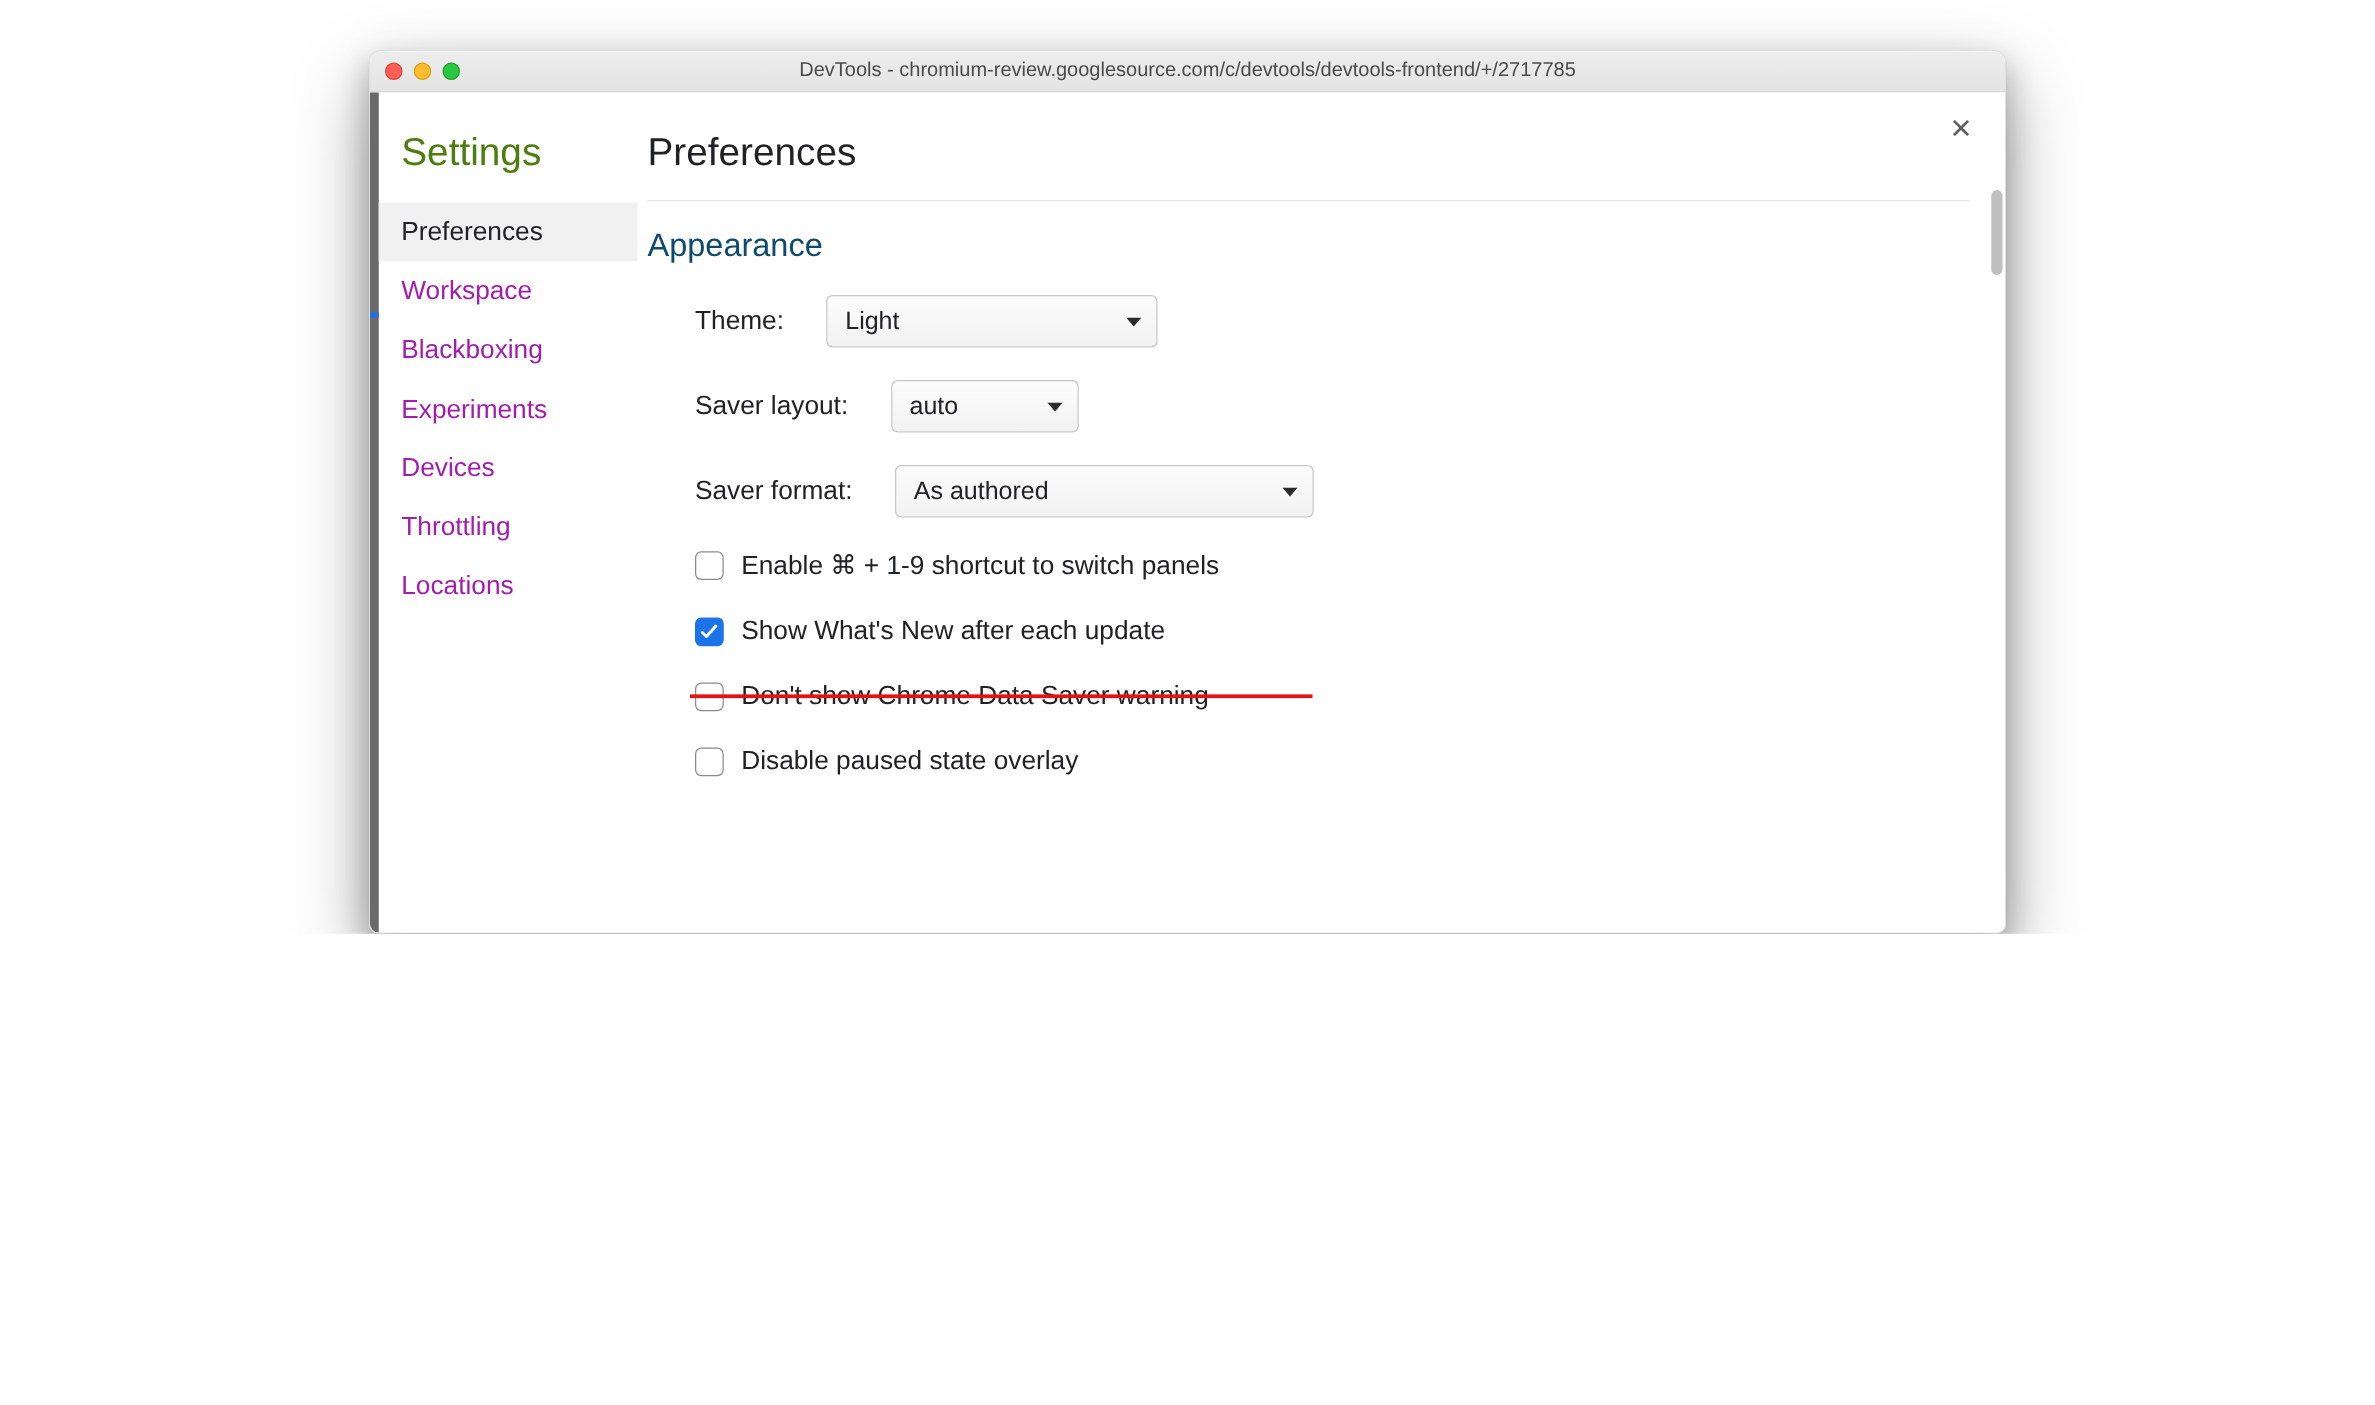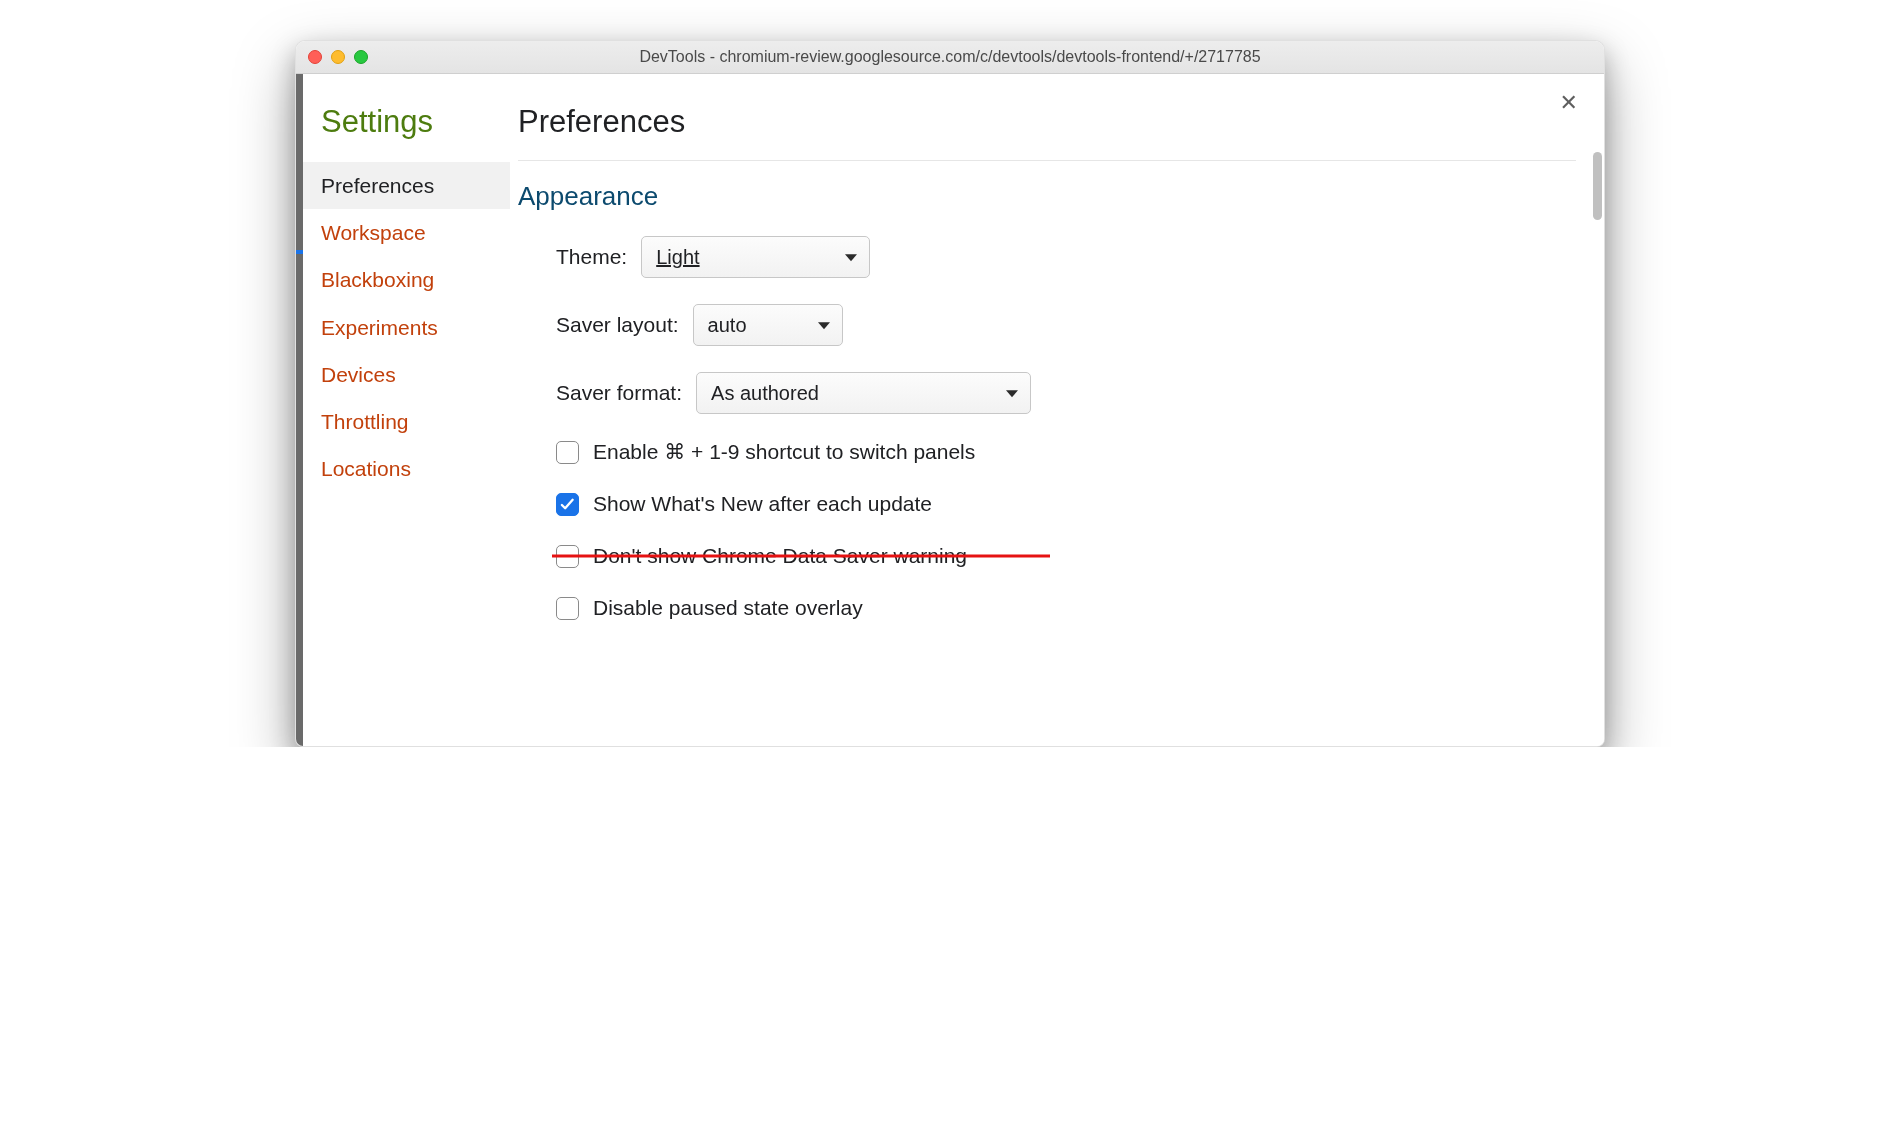--- a/index.html
+++ b/index.html
@@ -81,21 +81,21 @@
       background: #1a73e8;
     }
     .sidebar-title {
       font-size: 31px;
       color: #4d7c0f;
       padding: 0 0 22px 18px;
       font-weight: 400;
     }
     .sidebar-item {
       font-size: 21px;
-      color: #c2410c;
+      color: #a21caf;
       padding: 11px 0 11px 18px;
       cursor: pointer;
       line-height: 1.2;
     }
     .sidebar-item.active {
       background: #f1f1f1;
       color: #202124;
       border-radius: 0;
     }
     .main {
@@ -124,21 +124,21 @@
     .section-title {
       font-size: 26px;
       color: #0c4a6e;
       font-weight: 400;
       margin-bottom: 24px;
     }
     .field-row {
       display: flex;
       align-items: center;
       margin: 0 0 26px 38px;
-      gap: 14px;
+      gap: 34px;
     }
     .field-label {
       font-size: 21px;
       color: #202124;
     }
     .select {
       position: relative;
       border: 1px solid #c7c7c7;
       border-radius: 5px;
       background: linear-gradient(#fcfcfc, #f2f2f2);
@@ -153,21 +153,21 @@
     .select-caret {
       position: absolute;
       right: 12px;
       top: 50%;
       transform: translateY(-40%);
       width: 0; height: 0;
       border-left: 6px solid transparent;
       border-right: 6px solid transparent;
       border-top: 7px solid #2b2b2b;
     }
-    .select.w-theme { width: 229px; text-decoration: underline; }
+    .select.w-theme { width: 265px; }
     .select.w-panel { width: 150px; }
     .select.w-color { width: 335px; }
     .chk-row {
       display: flex;
       align-items: center;
       margin: 12px 0 28px 38px;
       gap: 14px;
       position: relative;
     }
     .chk {

